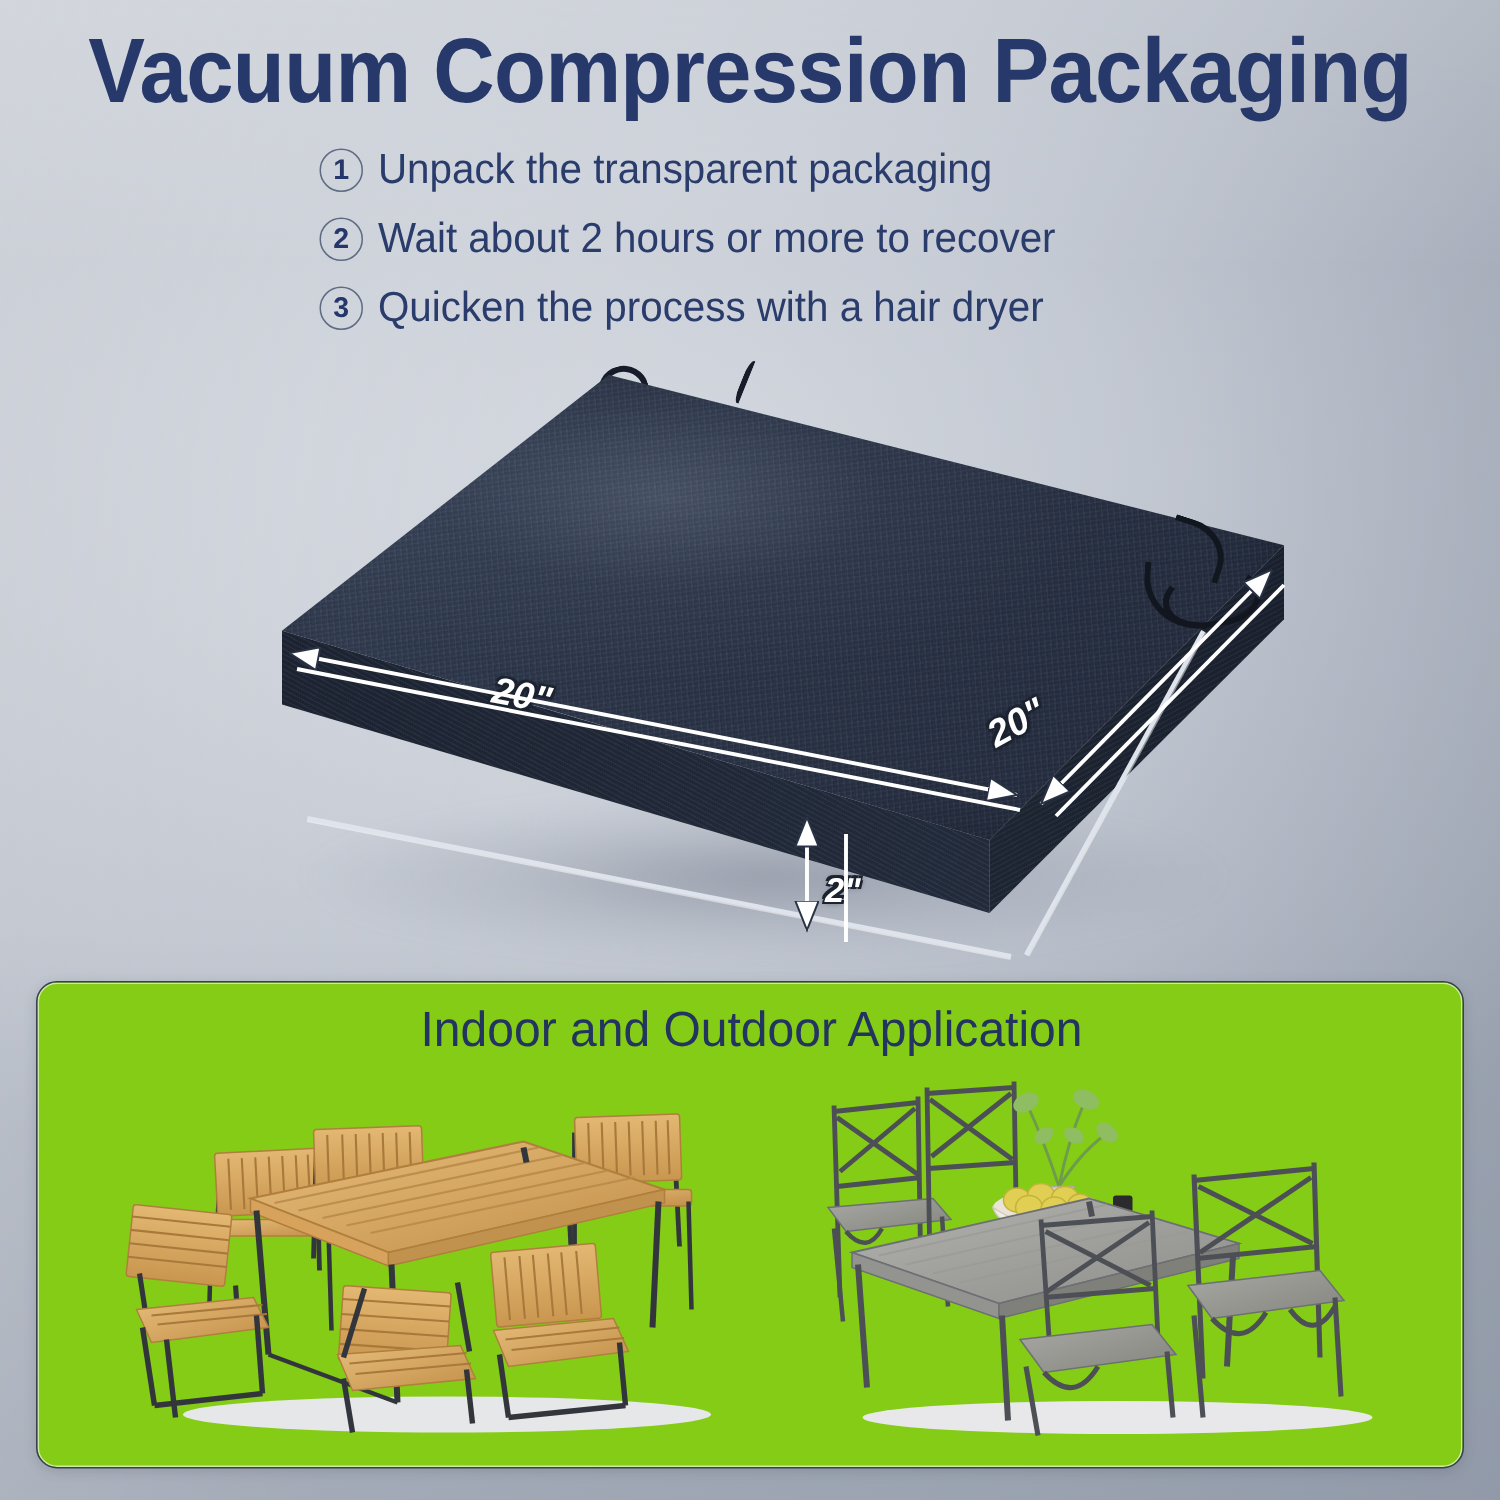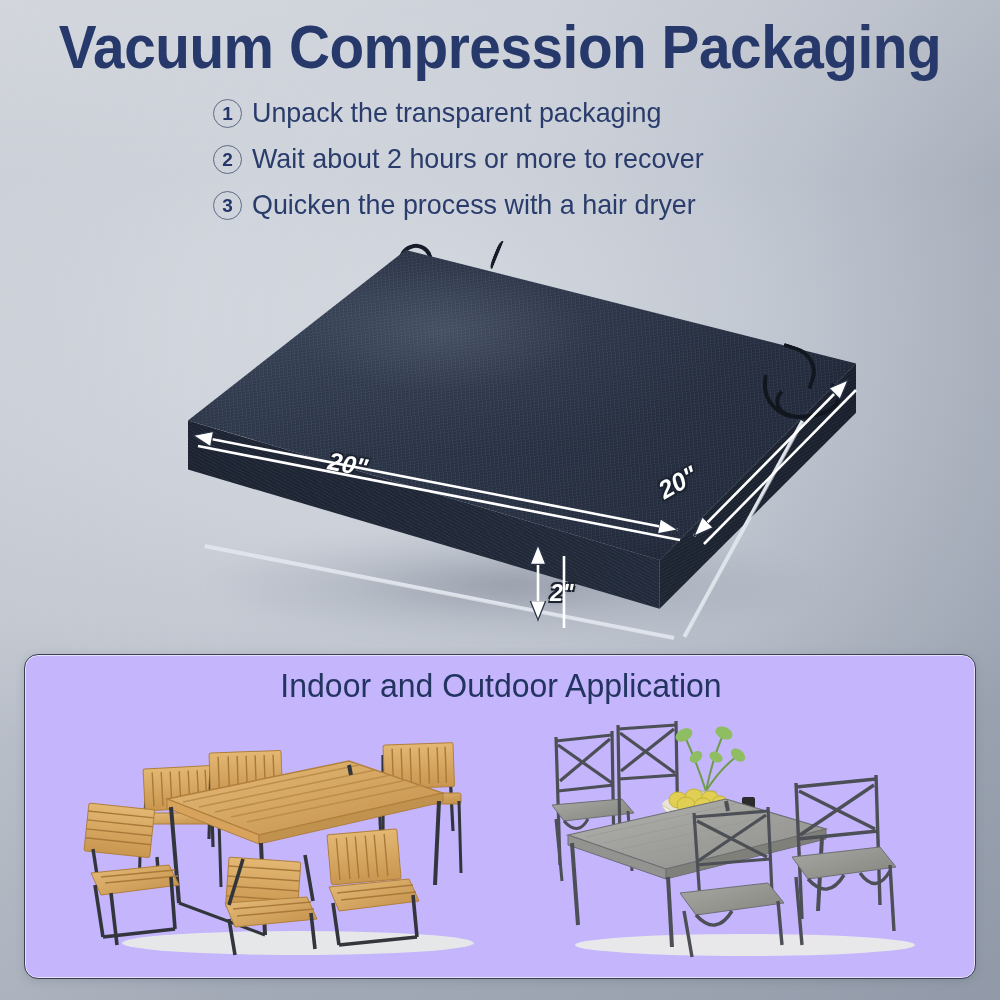--- a/index.html
+++ b/index.html
@@ -160,21 +160,21 @@
       0 0 4px rgba(0,0,0,.6);
     white-space:nowrap;
   }
   #dim-20a { left:178px; top:220px; transform:rotate(11deg); }
   #dim-20b { left:508px; top:238px; transform:rotate(-29deg); }
   #dim-2  { left:400px; top:350px; transform:rotate(0deg); font-size:23px; }
 
   
   #panel {
     position:absolute; left:24px; top:654px; width:952px; height:325px;
-    background:#c4b5fd;
+    background:#84cc16;
     border:1.6px solid #39414f;
     border-radius:14px;
     z-index:8;
     box-shadow:0 2px 8px rgba(70,80,100,.22), inset 0 0 0 1px rgba(255,255,255,.6);
     overflow:hidden;
   }
   #panel-title {
     position:absolute; left:0; top:12px; width:952px;
     text-align:center;
     font-size:33px; line-height:38px;

